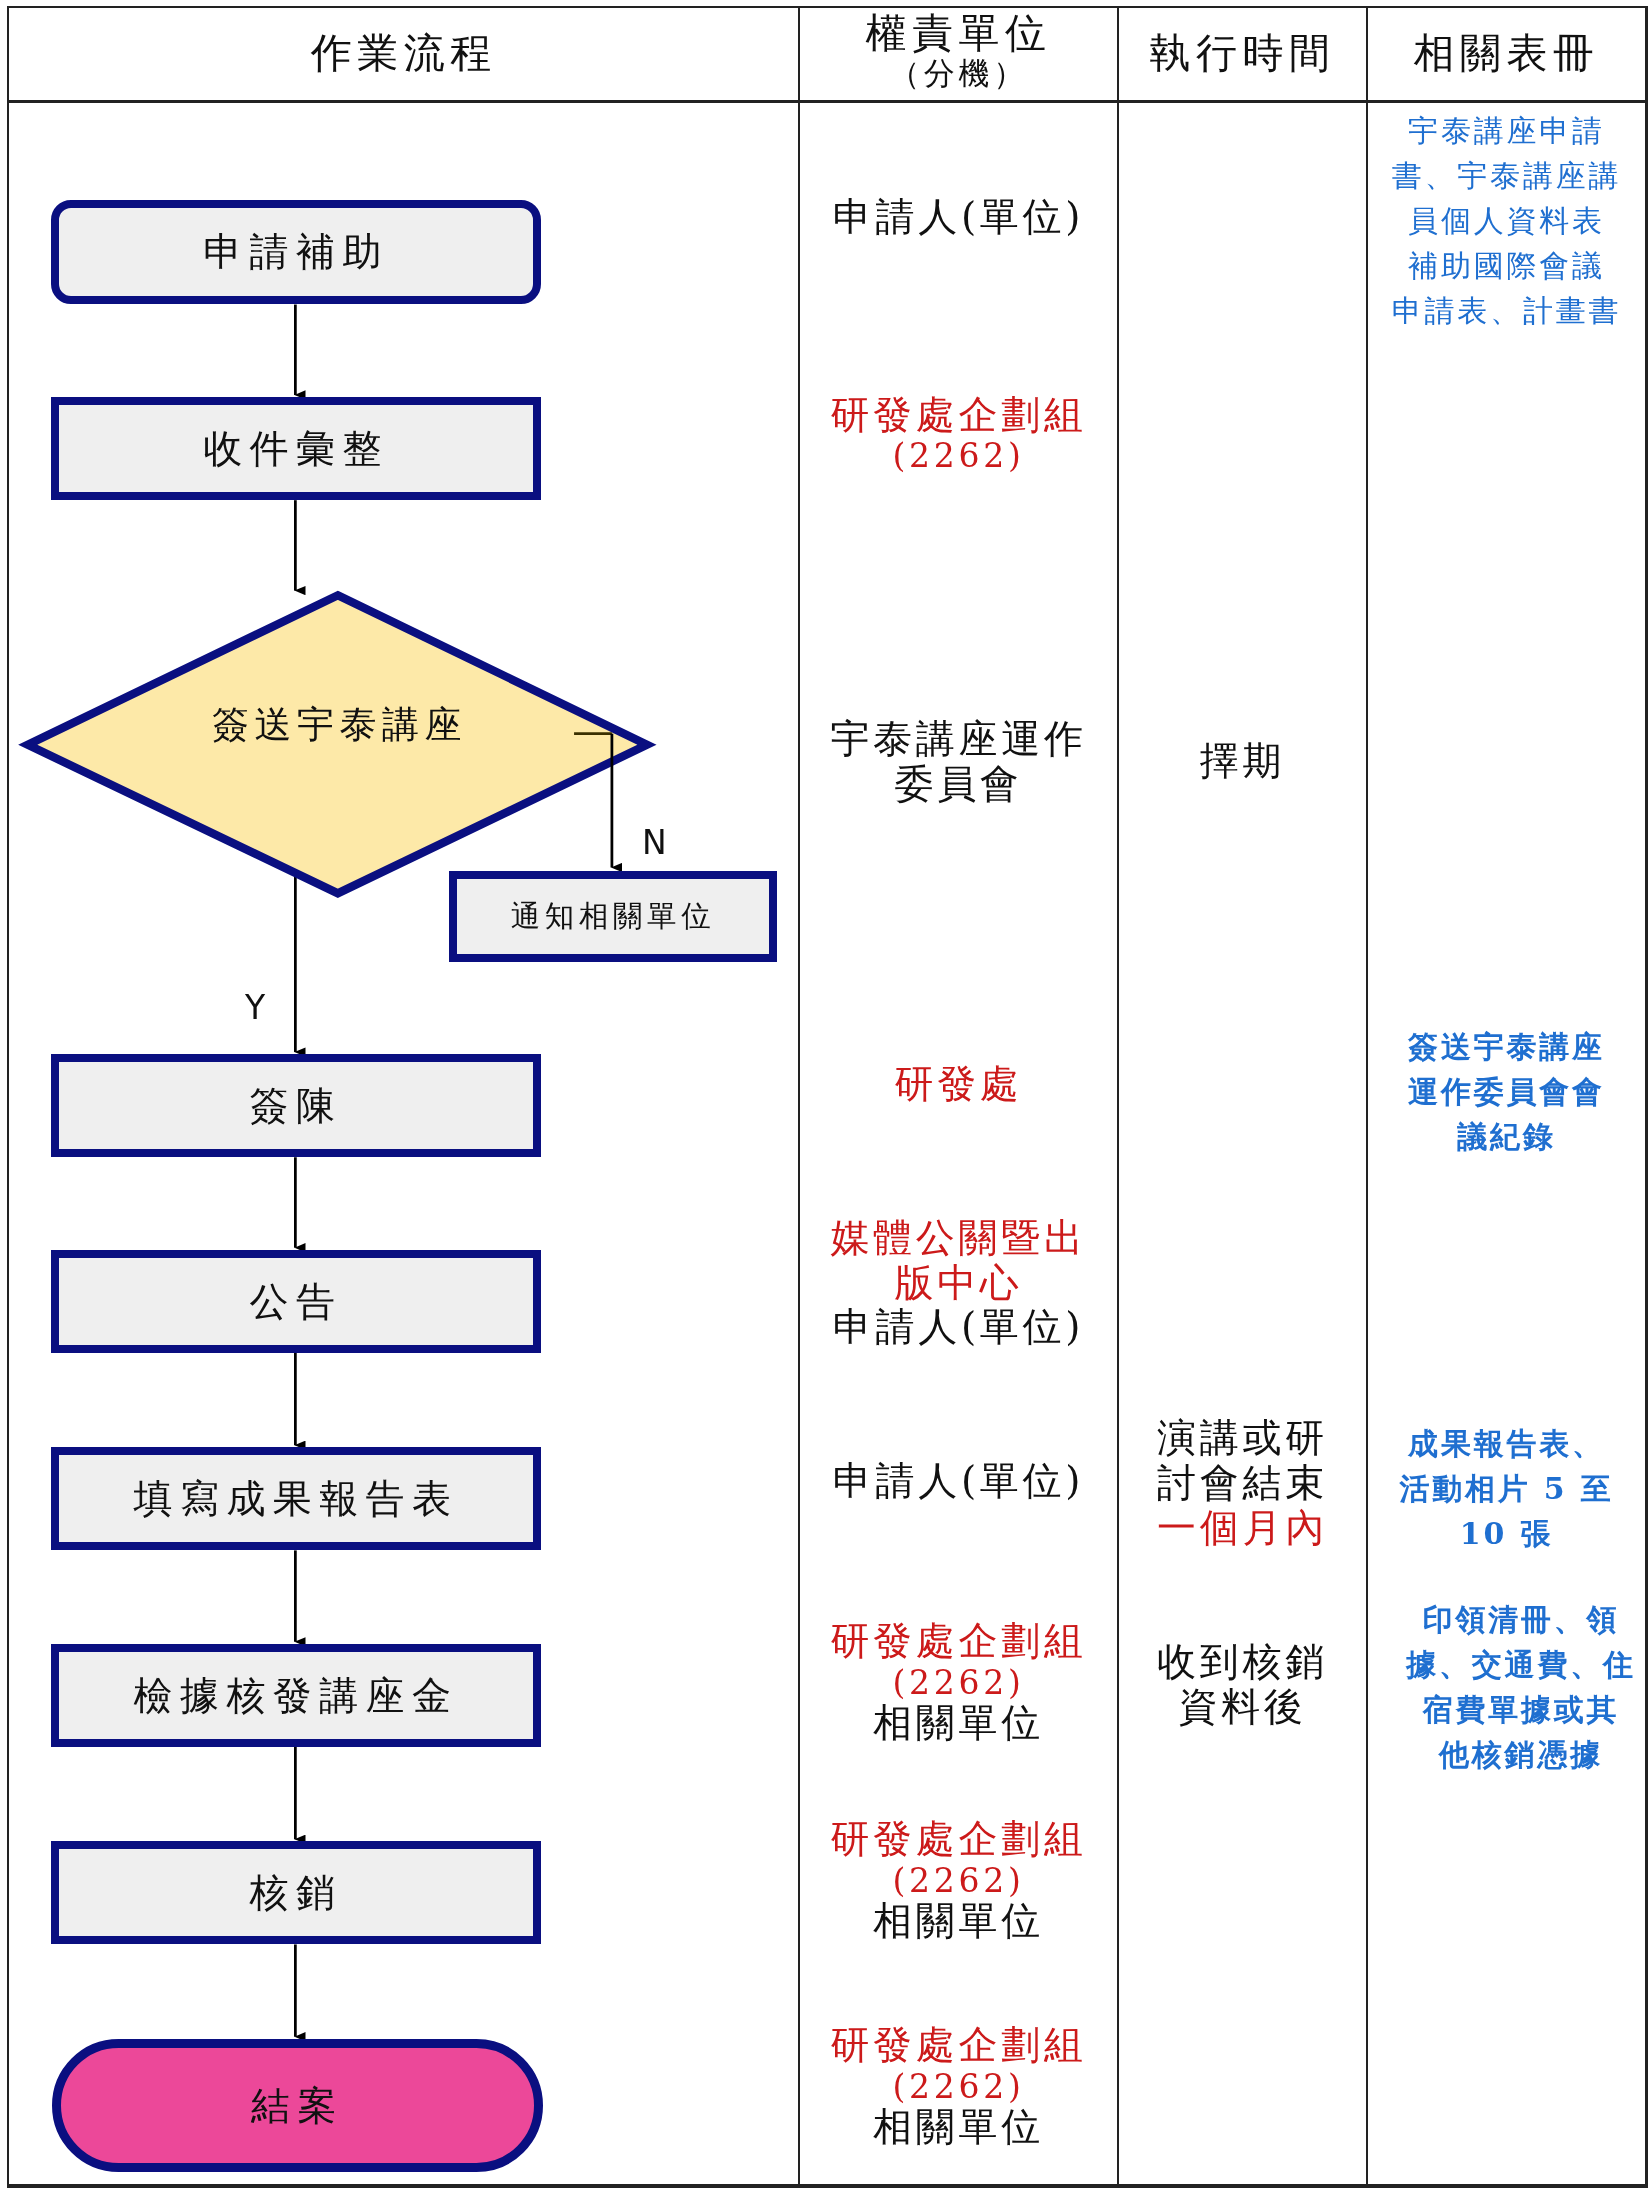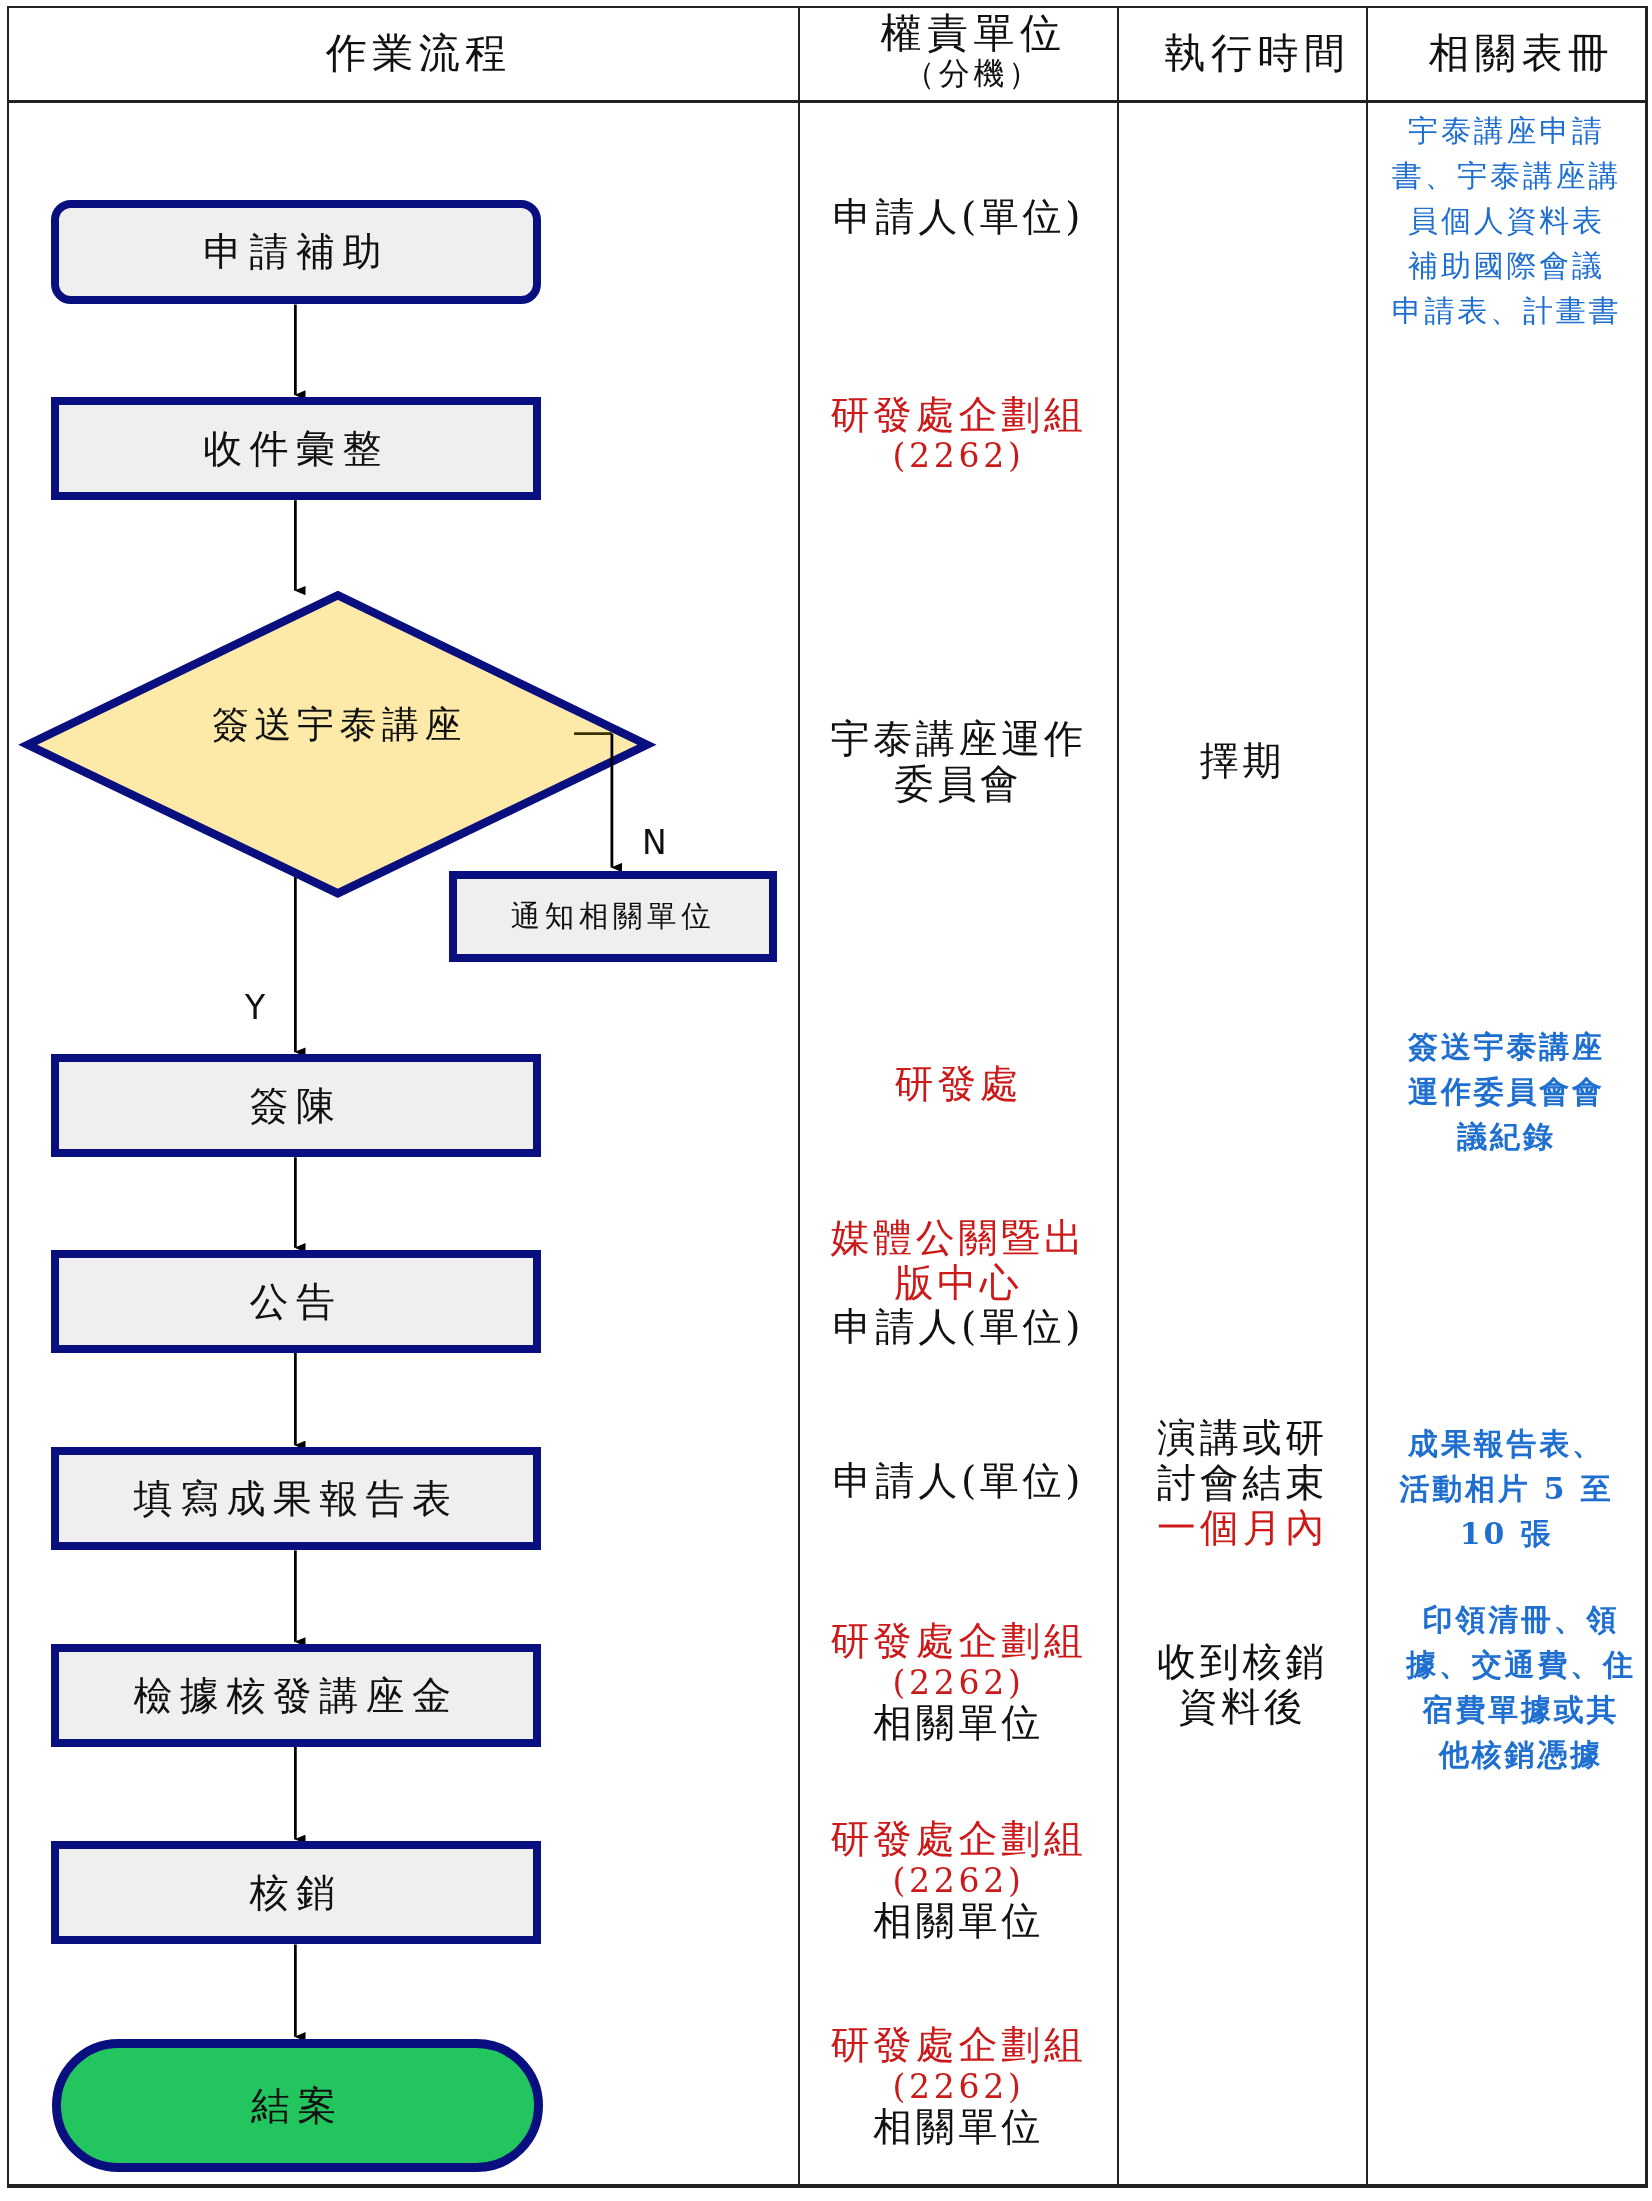--- a/index.html
+++ b/index.html
@@ -1,29 +1,29 @@
 <!DOCTYPE html>
 <html style="font-size:14.8px"><head>
 <meta charset="utf-8">
 <style>
   html,body{margin:0;padding:0;background:#fff;}
   body{width:1652px;height:2201px;position:relative;overflow:hidden;font-family:"DejaVu Serif","Liberation Serif",serif;color:#111;}
   .abs{position:absolute;}
   .hline{position:absolute;background:#222;}
   .vline{position:absolute;background:#222;}
-  .hdr{position:absolute;display:flex;flex-direction:column;align-items:center;justify-content:center;text-align:left;font-size:41px;letter-spacing:5.5px;line-height:1.1;padding-left:15px;}
+  .hdr{position:absolute;display:flex;flex-direction:column;align-items:center;justify-content:center;text-align:left;font-size:41px;letter-spacing:5.5px;line-height:1.1;}
   .hdr .sub{font-size:31px;letter-spacing:3.7px;}
   .cell{position:absolute;display:flex;flex-direction:column;align-items:center;justify-content:center;text-align:center;line-height:1.15;}
   .black{color:#111;font-size:39px;letter-spacing:3.7px;}
   .red{color:#cc1a1a;font-size:39px;letter-spacing:3.7px;}
   .blue{color:#1f6fd0;font-size:30px;letter-spacing:2.8px;line-height:1.5;}
   .blue.bold{font-weight:bold;}
   .box{position:absolute;box-sizing:border-box;background:#efefef;border:8.3px solid #0a0f80;display:flex;align-items:center;justify-content:center;font-size:39px;letter-spacing:7.4px;color:#111;text-align:center;}
   .box.rounded{border-radius:20px;}
-  .pill{position:absolute;box-sizing:border-box;background:#22c55e;border:9.2px solid #0a0f80;border-radius:74px;display:flex;align-items:center;justify-content:center;font-size:39px;letter-spacing:7.4px;}
+  .pill{position:absolute;box-sizing:border-box;background:#ec4899;border:9.2px solid #0a0f80;border-radius:74px;display:flex;align-items:center;justify-content:center;font-size:39px;letter-spacing:7.4px;}
   .lbl{position:absolute;font-family:"DejaVu Sans","Liberation Sans",sans-serif;font-size:33px;color:#111;}
   svg{position:absolute;left:0;top:0;}
 </style>
 </head>
 <body>
 
 <div class="hline" data-name="table-top-border" style="left:7.4px;top:5.5px;width:1641px;height:2.8px;"></div>
 <div class="hline" data-name="header-bottom-border" style="left:7.4px;top:100px;width:1641px;height:2.8px;"></div>
 <div class="hline" data-name="table-bottom-border" style="left:7.4px;top:2184px;width:1641px;height:3.7px;"></div>
 <div class="vline" data-name="table-left-border" style="left:7.4px;top:5.5px;width:1.8px;height:2182px;"></div>

